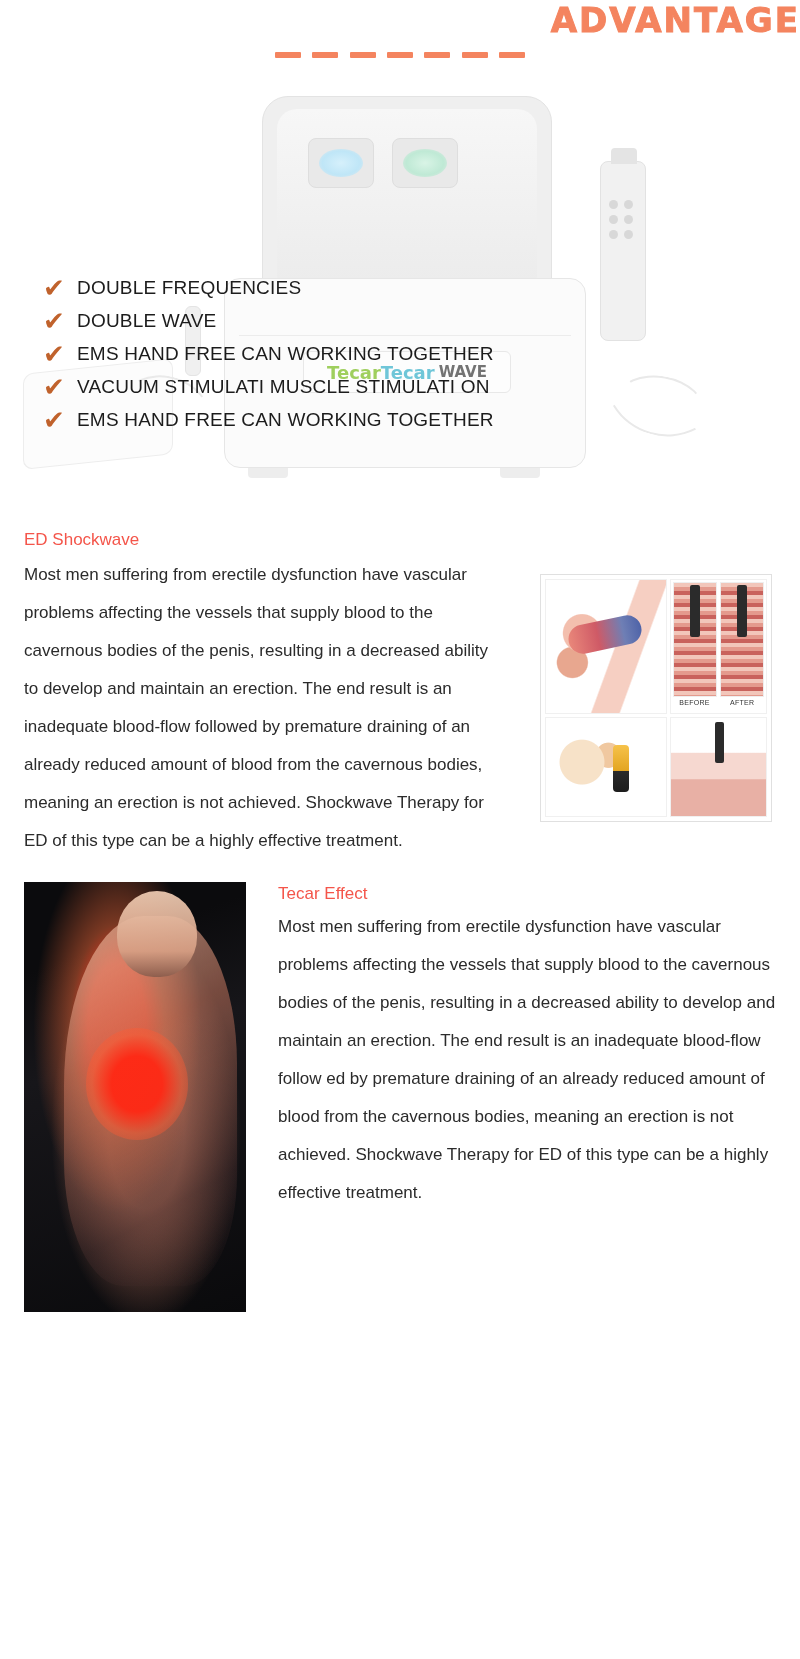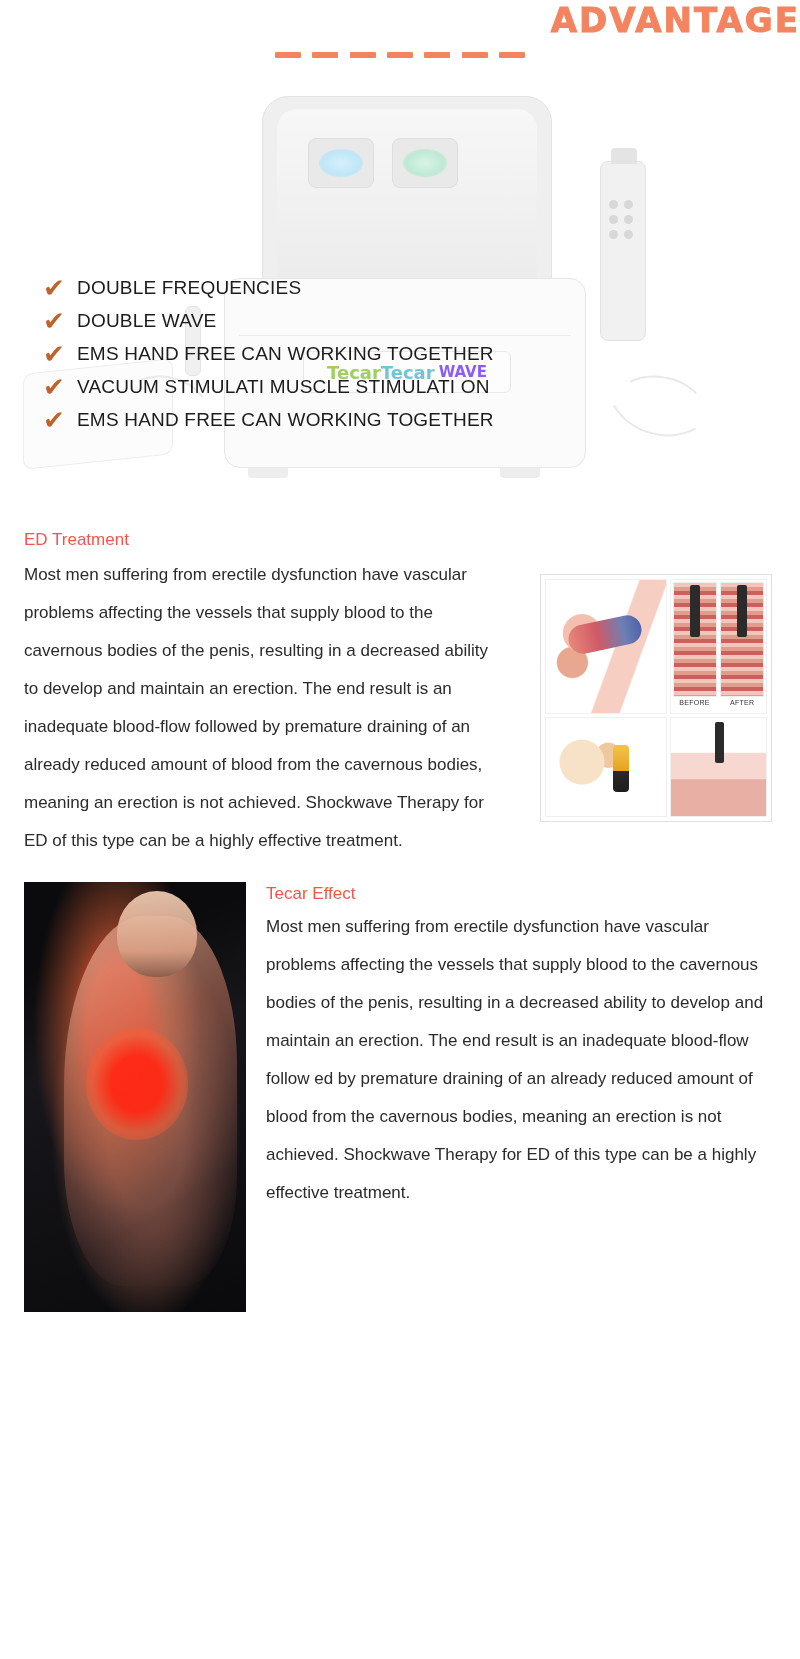--- a/index.html
+++ b/index.html
@@ -127,21 +127,21 @@
     height: 42px;
     border: 1px solid #e8e8e8;
     border-radius: 6px;
     display: flex;
     align-items: center;
     justify-content: center;
     background: #fdfdfd;
   }
   .brand-plate .b1 { color: #9fcf5e; font-size: 18px; font-weight: bold; font-family: "DejaVu Sans", sans-serif;}
   .brand-plate .b2 { color: #6fc6d8; font-size: 18px; font-weight: bold; font-family: "DejaVu Sans", sans-serif;}
-  .brand-plate .b3 { color: #8b5cf6; font-size: 15px; font-weight: bold; margin-left:4px; font-family: "DejaVu Sans", sans-serif;}
+  .brand-plate .b3 { color: #737373; font-size: 15px; font-weight: bold; margin-left:4px; font-family: "DejaVu Sans", sans-serif;}
   .machine .foot {
     position: absolute;
     top: 370px;
     width: 40px;
     height: 12px;
     background: #ededed;
     border-radius: 0 0 4px 4px;
   }
   .machine .foot.l { left: 38px; }
   .machine .foot.r { left: 290px; }
@@ -321,21 +321,21 @@
     position:absolute; left:46%; top:4px; width:9px; height:42%;
     background:#2b2b2b; border-radius:2px;
   }
 
   
   .section-tecar {
     position: relative;
     margin-top: 22px;
     padding: 0 24px 0 24px;
     display: flex;
-    gap: 20px;
+    gap: 32px;
   }
   .tecar-figure {
     width: 222px;
     height: 430px;
     flex: 0 0 222px;
     background:
       radial-gradient(ellipse at 42% 34%, rgba(255,70,40,.85) 0 16%, rgba(255,110,60,.45) 26%, rgba(0,0,0,0) 46%),
       radial-gradient(ellipse at 55% 58%, rgba(245,150,120,.55) 0 22%, rgba(0,0,0,0) 55%),
       linear-gradient(160deg, #0b0b0d 0 18%, #17161a 40%, #0a0a0c 100%);
       position: relative;
@@ -447,21 +447,21 @@
       <span class="feature-label">VACUUM STIMULATI MUSCLE STIMULATI ON</span>
     </div>
     <div class="feature-row">
       <span class="check">✔</span>
       <span class="feature-label">EMS HAND FREE CAN WORKING TOGETHER</span>
     </div>
   </div>
 </div>
 
 <div class="section-ed">
-  <div class="sec-title">ED Treatment</div>
+  <div class="sec-title">ED Shockwave</div>
   <div class="ed-body">Most men suffering from erectile dysfunction have vascular problems affecting the vessels that supply blood to the cavernous bodies of the penis, resulting in a decreased ability to develop and maintain an erection. The end result is an inadequate blood-flow followed by premature draining of an already reduced amount of blood from the cavernous bodies, meaning an erection is not achieved. Shockwave Therapy for ED of this type can be a highly effective treatment.</div>
 
   <div class="ed-figure">
     <div class="ed-fig-grid">
       <div class="fig-cell fig-anatomy"></div>
       <div class="fig-cell fig-beforeafter">
         <div class="ba-row">
           <div class="ba-box">
               <span class="probe"></span>
             </div>

